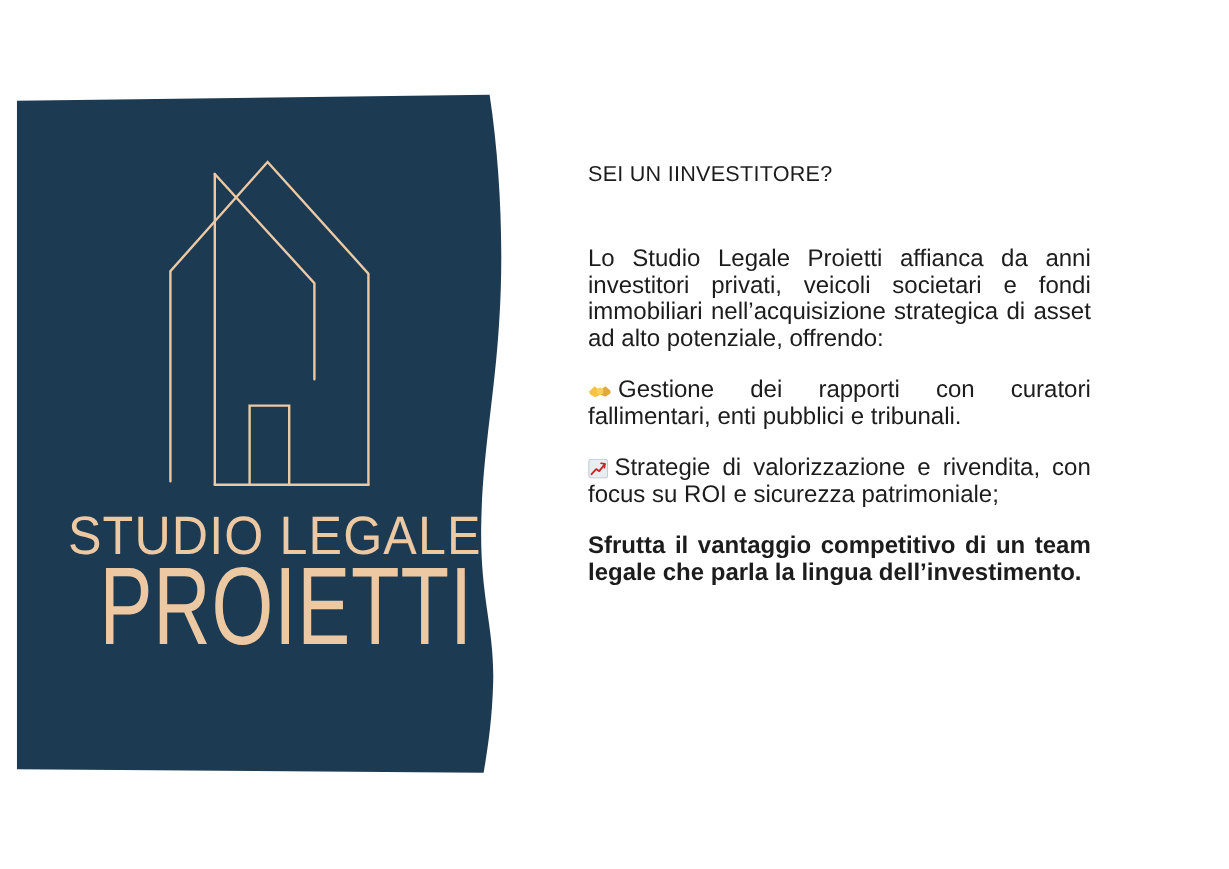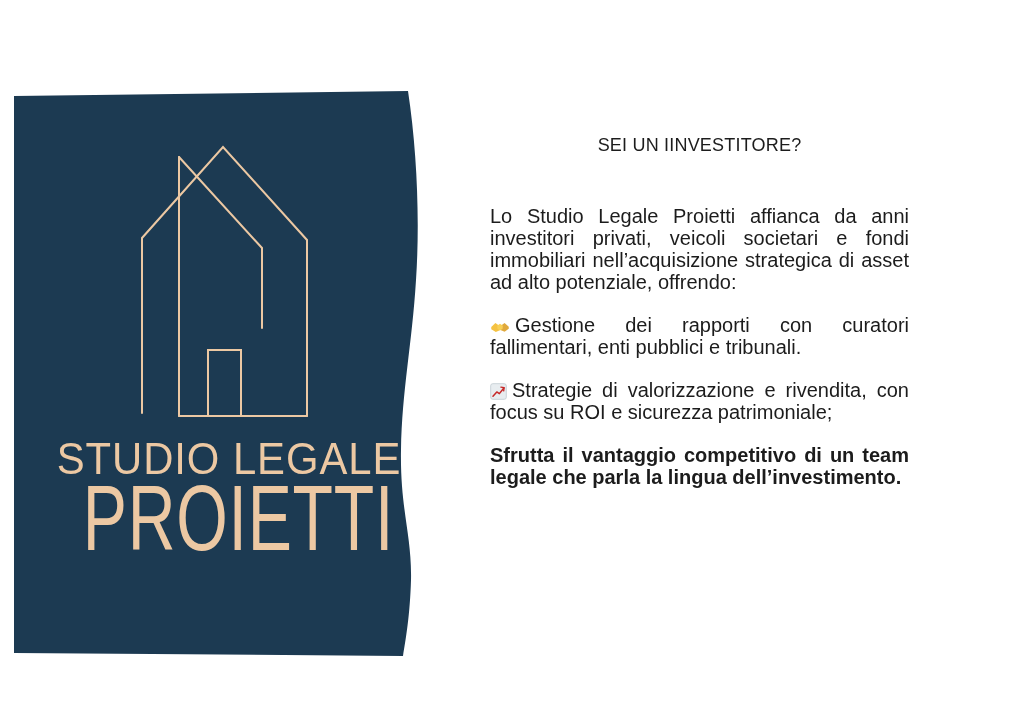--- a/index.html
+++ b/index.html
@@ -9,21 +9,21 @@
     height: 724px;
     background: #ffffff;
     font-family: "Liberation Sans", sans-serif;
     overflow: hidden;
   }
 
   
   .panel-wrap {
     position: absolute;
     left: 14px;
-    top: 90px;
+    top: 78px;
     width: 406px;
     height: 568px;
   }
   .panel-bg { position: absolute; left: 0; top: 0; }
   .logo-svg { position: absolute; left: 116px; top: 45px; }
   .wordmark {
     position: absolute;
     left: 12px;
     width: 100%;
     text-align: center;
@@ -51,21 +51,20 @@
     position: absolute;
     left: 490px;
     top: 133px;
     width: 419px;
     color: #1c1c1c;
   }
   .heading {
     font-size: 18px;
     font-weight: 400;
     line-height: 24px;
-    text-align: center;
     margin: 0 0 48px 0;
     letter-spacing: 0.2px;
   }
   .content p {
     font-size: 20px;
     line-height: 22px;
     text-align: justify;
     margin: 0 0 21px 0;
   }
   .content p.closing { margin-bottom: 14px; font-weight: bold; }

